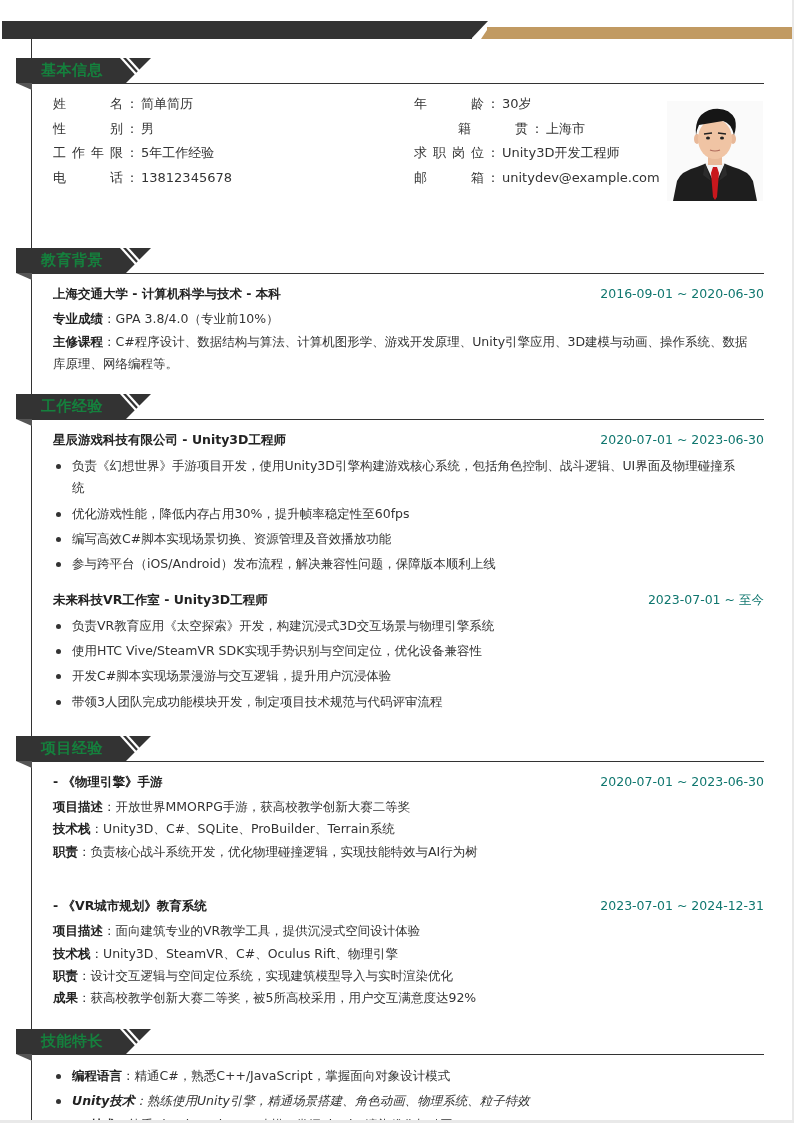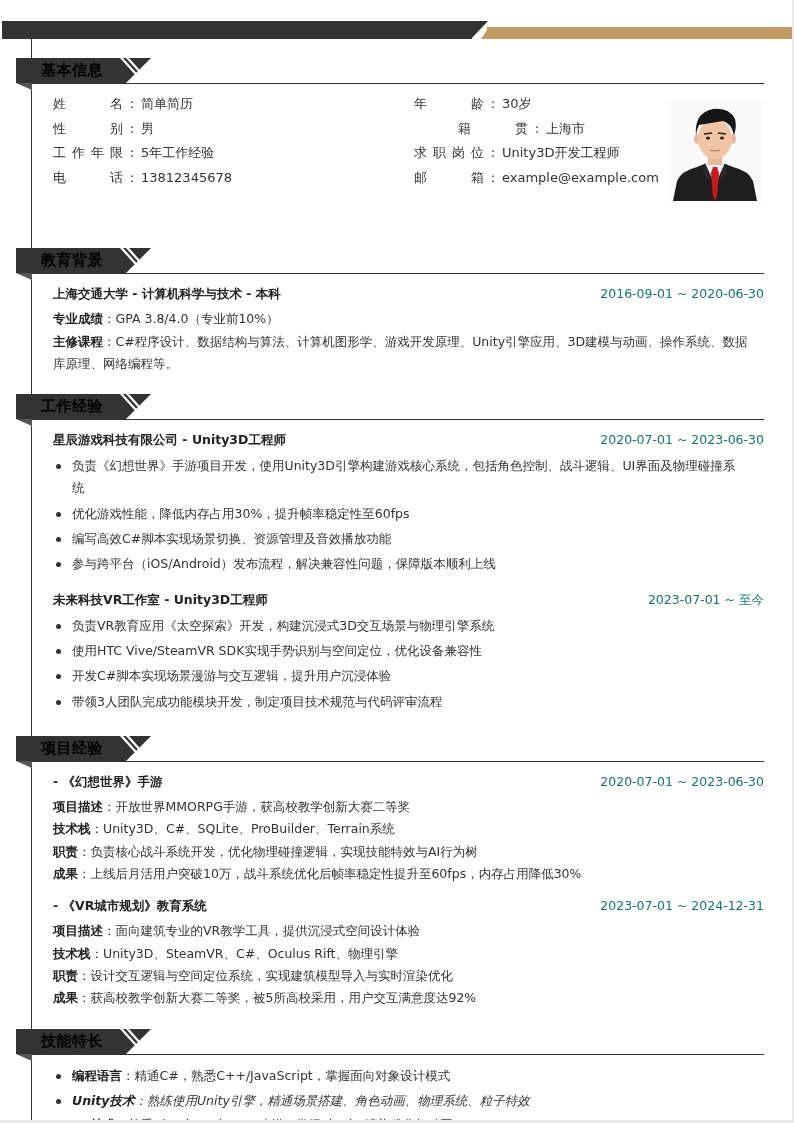--- a/index.html
+++ b/index.html
@@ -14,21 +14,21 @@
     .top-gold { position: absolute; left: 487px; top: 27px; width: 307px; height: 12px; background: #c19a62; }
     .top-gold-tip { position: absolute; left: 481px; top: 27px; width: 0; height: 0;
       border-bottom: 12px solid #c19a62; border-left: 8px solid transparent; }
 
     
     .left-rule { position: absolute; left: 31px; top: 39px; width: 1px; height: 1090px; background: #333; }
 
     
     .section-head { position: absolute; left: 16px; width: 748px; height: 34px; }
     .sh-block { position: absolute; left: 0; top: 0; height: 25px; width: 110px; background: #333; }
-    .sh-title { position: absolute; left: 25px; top: 2px; color: #000000; font-size: 15px; font-weight: bold; letter-spacing: 0.5px; line-height: 21px; }
+    .sh-title { position: absolute; left: 25px; top: 2px; color: #15803d; font-size: 15px; font-weight: bold; letter-spacing: 0.5px; line-height: 21px; }
     .sh-tail { position: absolute; left: 110px; top: 0; width: 0; height: 0;
       border-top: 25px solid #333; border-right: 25px solid transparent; }
     .sh-stripe { position: absolute; top: 0; width: 3px; height: 25px; background: #fff; transform: skewX(42deg); transform-origin: top left; }
     .sh-fold { position: absolute; left: 0; top: 25px; width: 0; height: 0;
       border-top: 7px solid #555; border-left: 16px solid transparent; }
     .sh-line { position: absolute; left: 16px; top: 25px; right: 0; height: 1px; background: #333; }
     .info-row { position: absolute; height: 20px; line-height: 20px; font-size: 13px; white-space: nowrap; }
     .info-label { display: inline-block; width: 78px; text-align: justify; text-align-last: justify; color: #333; }
     .info-colon { display: inline-block; width: 18px; text-align: center; }
     .info-value { display: inline-block; color: #333; }
@@ -80,21 +80,21 @@
     <div class="info-row" style="left:414px; top:94px;">
       <span class="info-label" style="width:70px;">年龄</span><span class="info-colon">：</span><span class="info-value">30岁</span>
     </div>
     <div class="info-row" style="left:414px; top:119px;">
       <span class="info-label" style="width:70px;margin-left:44px;">籍贯</span><span class="info-colon">：</span><span class="info-value">上海市</span>
     </div>
     <div class="info-row" style="left:414px; top:143px;">
       <span class="info-label" style="width:70px;">求职岗位</span><span class="info-colon">：</span><span class="info-value">Unity3D开发工程师</span>
     </div>
     <div class="info-row" style="left:414px; top:168px;">
-      <span class="info-label" style="width:70px;">邮箱</span><span class="info-colon">：</span><span class="info-value">example@example.com</span>
+      <span class="info-label" style="width:70px;">邮箱</span><span class="info-colon">：</span><span class="info-value">unitydev@example.com</span>
     </div>
   </div>
 
   <div class="avatar">
     <svg width="96" height="100" viewBox="0 0 96 100">
       <rect width="96" height="100" fill="#fafafa"></rect>
 
       <path d="M6 100 L10 80 Q14 70 30 66 L40 62 L56 62 L66 66 Q82 70 86 80 L90 100 Z" fill="#1e1e1e"></path>
 
       <path d="M38 62 L48 84 L58 62 Z" fill="#f2f2f2"></path>
@@ -179,27 +179,26 @@
     <div class="sh-block"></div>
     <div class="sh-tail"></div>
     <div class="sh-stripe" style="left:104px;"></div>
     <div class="sh-stripe" style="left:110px;"></div>
     <div class="sh-fold"></div>
     <div class="sh-line"></div>
     <div class="sh-title">项目经验</div>
   </div>
 
   <div class="row" style="top:771px;">
-    <span class="row-title"> - 《幻想世界》手游</span>
+    <span class="row-title"> - 《物理引擎》手游</span>
     <span class="row-date">2020-07-01 ~ 2023-06-30</span>
   </div>
   <div class="row kv" style="top:796px;"><b>项目描述</b><span>：开放世界MMORPG手游，获高校教学创新大赛二等奖</span></div>
   <div class="row kv" style="top:818px;"><b>技术栈</b><span>：Unity3D、C#、SQLite、ProBuilder、Terrain系统</span></div>
   <div class="row kv" style="top:841px;"><b>职责</b><span>：负责核心战斗系统开发，优化物理碰撞逻辑，实现技能特效与AI行为树</span></div>
-  <div class="row kv" style="top:863px;"><b>成果</b><span>：上线后月活用户突破10万，战斗系统优化后帧率稳定性提升至60fps，内存占用降低30%</span></div>
 
   <div class="row" style="top:895px;">
     <span class="row-title"> - 《VR城市规划》教育系统</span>
     <span class="row-date">2023-07-01 ~ 2024-12-31</span>
   </div>
   <div class="row kv" style="top:920px;"><b>项目描述</b><span>：面向建筑专业的VR教学工具，提供沉浸式空间设计体验</span></div>
   <div class="row kv" style="top:943px;"><b>技术栈</b><span>：Unity3D、SteamVR、C#、Oculus Rift、物理引擎</span></div>
   <div class="row kv" style="top:965px;"><b>职责</b><span>：设计交互逻辑与空间定位系统，实现建筑模型导入与实时渲染优化</span></div>
   <div class="row kv" style="top:987px;"><b>成果</b><span>：获高校教学创新大赛二等奖，被5所高校采用，用户交互满意度达92%</span></div>
 

